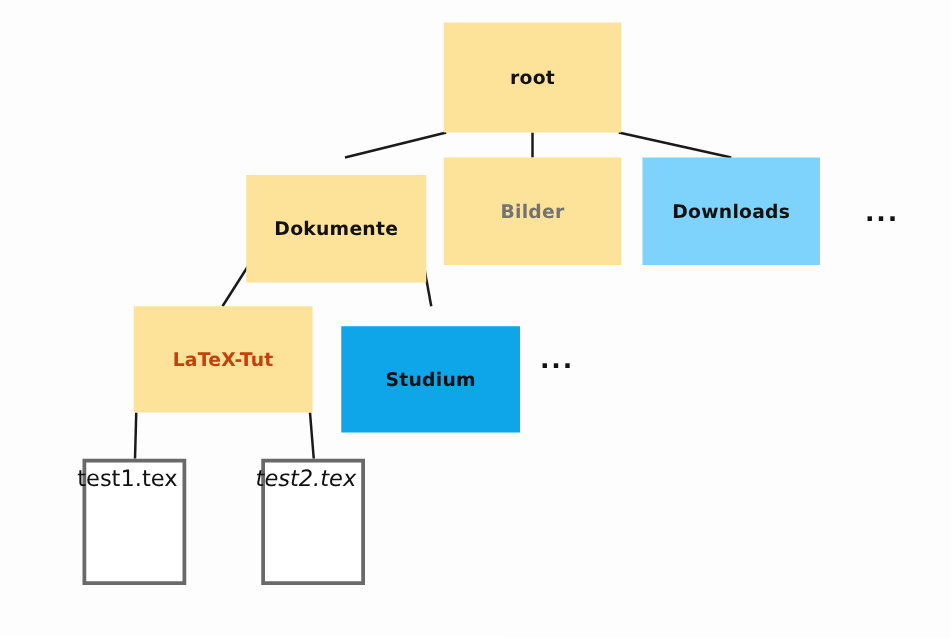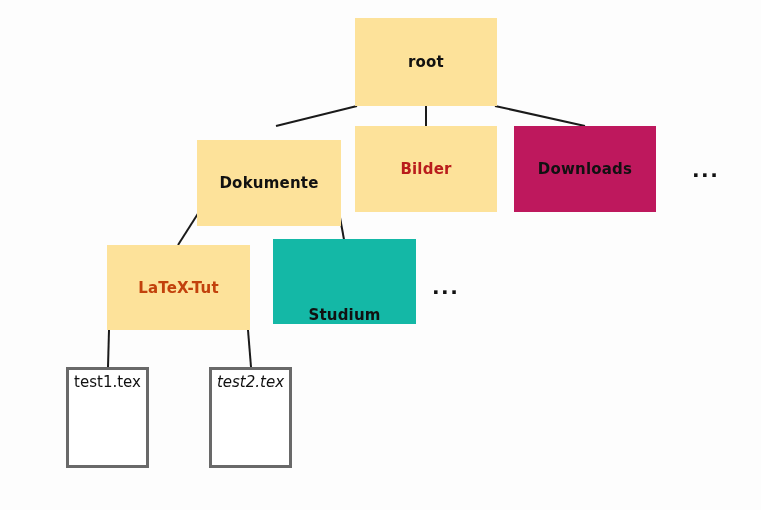--- a/index.html
+++ b/index.html
@@ -44,23 +44,23 @@
     color: #111111;
     font-weight: bold;
     font-size: 15px;
     letter-spacing: 0.2px;
   }
   .node.file {
     background: #ffffff;
     border: 3px solid #696969;
     color: #111111;
     font-weight: normal;
-    font-size: 15px;
+    font-size: 18px;
     align-items: flex-start;
-    justify-content: center;
+    justify-content: flex-end;
     padding: 3px 4px 0 4px;
   }
   .ellipsis {
     position: absolute;
     color: #111111;
     font-weight: bold;
     font-size: 20px;
     letter-spacing: 1.5px;
     line-height: 1;
     white-space: nowrap;
@@ -81,31 +81,31 @@
       <line x1="248" y1="330" x2="251" y2="367" stroke="#1a1a1a" stroke-width="2" stroke-linecap="butt"></line>
     </svg>
 
   <div class="node folder" style="left: 355px; top: 18px; width: 142px; height: 88px; background: rgb(253, 226, 154); color: rgb(17, 17, 17);">
     <span>root</span>
   </div>
 
   <div class="node folder" style="left: 197px; top: 140px; width: 144px; height: 86px; background: rgb(253, 226, 154); color: rgb(17, 17, 17);">
     <span>Dokumente</span>
   </div>
-  <div class="node folder" style="left: 355px; top: 126px; width: 142px; height: 86px; background: rgb(253, 226, 154); color: #b91c1c;">
+  <div class="node folder" style="left: 355px; top: 126px; width: 142px; height: 86px; background: rgb(253, 226, 154); color: #737373;">
     <span>Bilder</span>
   </div>
-  <div class="node folder" style="left: 514px; top: 126px; width: 142px; height: 86px; background: #be185d; color: rgb(17, 17, 17);">
+  <div class="node folder" style="left: 514px; top: 126px; width: 142px; height: 86px; background: #7dd3fc; color: rgb(17, 17, 17);">
     <span>Downloads</span>
   </div>
 
   <div class="node folder" style="left: 107px; top: 245px; width: 143px; height: 85px; background: rgb(253, 226, 154); color: #c2410c;">
     <span>LaTeX-Tut</span>
   </div>
-  <div class="node folder" style="left: 273px; top: 239px; width: 143px; height: 85px; background: #14b8a6; color: rgb(17, 17, 17); align-items: flex-end;">
+  <div class="node folder" style="left: 273px; top: 261px; width: 143px; height: 85px; background: #0ea5e9; color: rgb(17, 17, 17);">
     <span>Studium</span>
   </div>
 
   <div class="node file" style="left: 66px; top: 367px; width: 83px; height: 101px; background: rgb(255, 255, 255); border-color: rgb(105, 105, 105); color: rgb(17, 17, 17);">
     <span>test1.tex</span>
   </div>
   <div class="node file" style="left: 209px; top: 367px; width: 83px; height: 101px; background: rgb(255, 255, 255); border-color: rgb(105, 105, 105); color: rgb(17, 17, 17); font-style: italic;">
     <span>test2.tex</span>
   </div>
 

